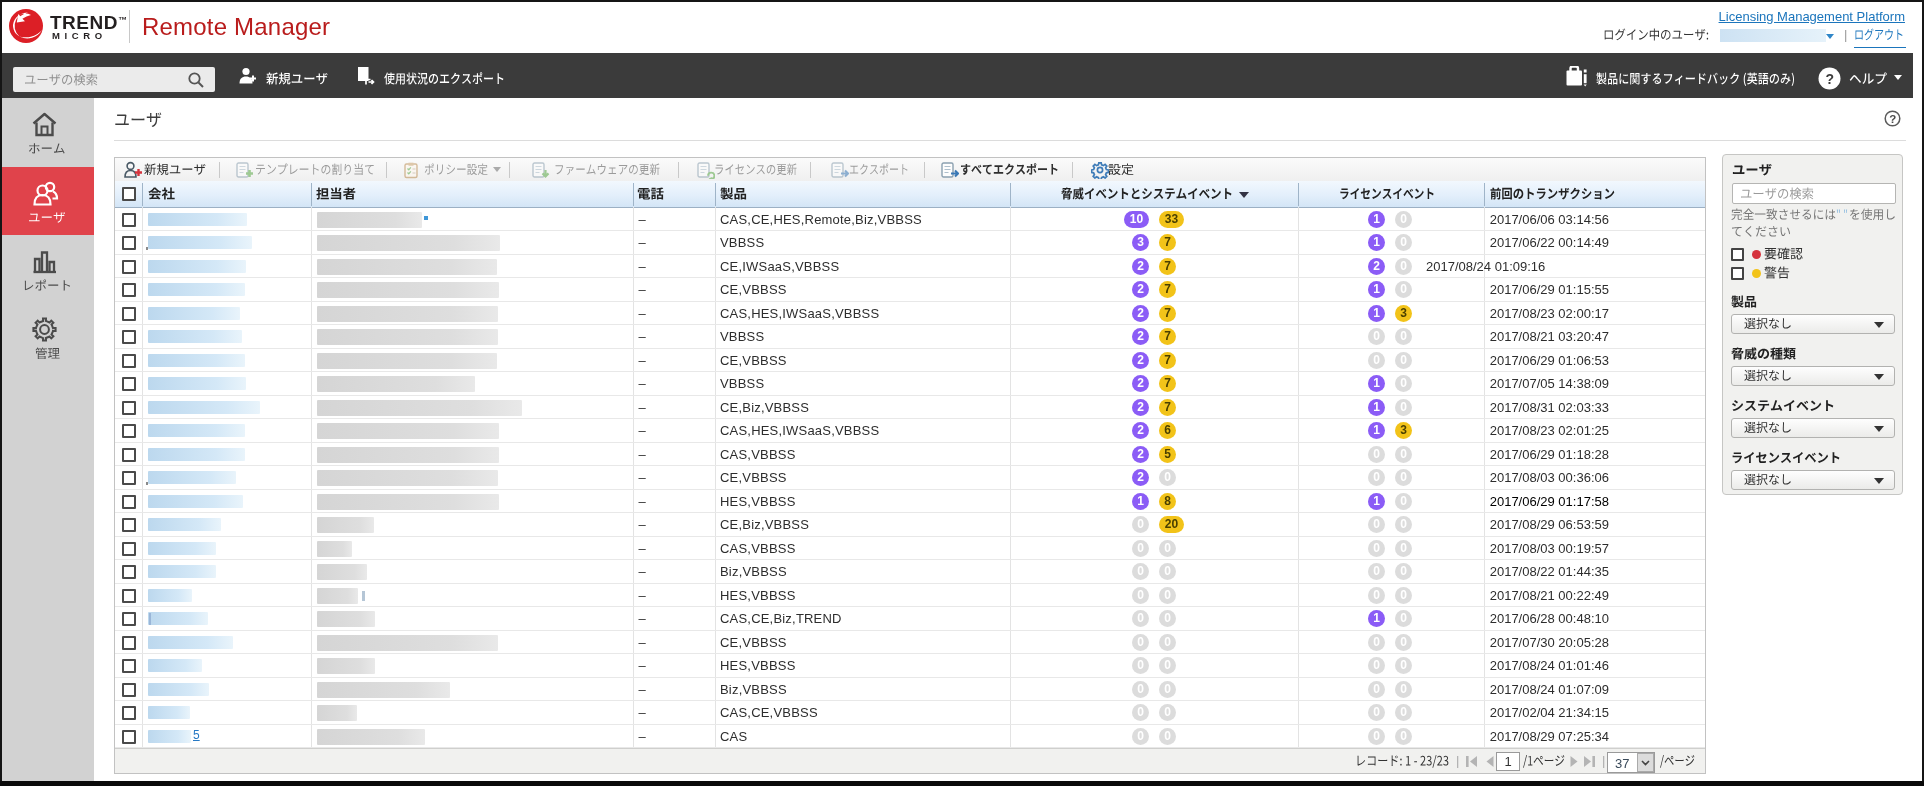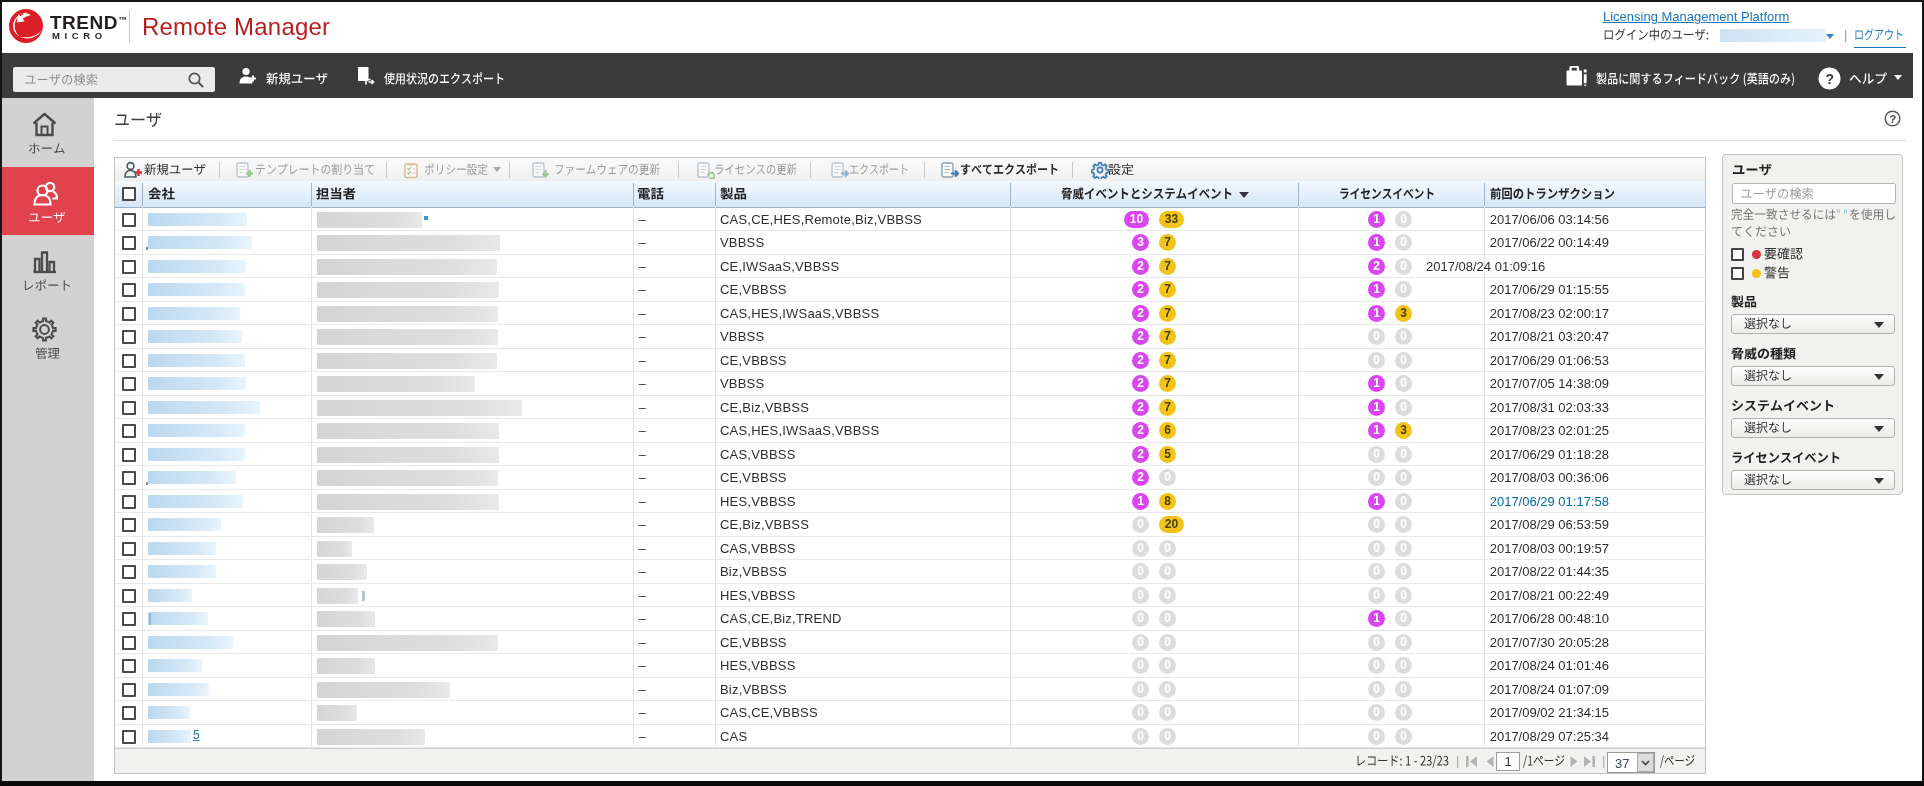--- a/index.html
+++ b/index.html
@@ -2,37 +2,37 @@
 <html><head><meta charset="utf-8"><style>
 *{margin:0;padding:0;box-sizing:border-box}
 html,body{width:1924px;height:786px;overflow:hidden;background:#fff;font-family:"Liberation Sans",sans-serif}
 #page{position:absolute;inset:0;background:#fff}
 .abs{position:absolute}
 .caret{display:inline-block;width:0;height:0;border-left:4px solid transparent;border-right:4px solid transparent;border-top:5px solid #333}
 .cb{position:absolute;width:14px;height:14px;border:2px solid #4a4a4a;border-radius:1px;background:#fff}
 .blu{position:absolute;height:13px;background:linear-gradient(90deg,#bcd8ee,#d4e8f7 70%,#e9f4fb);border-radius:1px}
 .gry{position:absolute;height:16px;background:linear-gradient(90deg,#d5d5d5,#dedede 75%,#e9e9e9);border-radius:1px}
 .pill{position:absolute;height:17px;border-radius:9px;font:bold 12px "Liberation Sans",sans-serif;text-align:center;line-height:17px;top:3px}
-.pr{background:#d946ef;color:#fff}
+.pr{background:#8b5cf6;color:#fff}
 .py{background:#f2c319;color:#4a4000}
 .pg{background:#dcdcdc;color:#fff}
 a{text-decoration:underline}
 </style></head><body>
 <div id="page">
 <svg class="abs" style="left:7px;top:7px" width="38" height="38" viewBox="0 0 38 38">
 <circle cx="19" cy="19" r="17" fill="#dc1f26"></circle>
 <path d="M 12.5 29.5 A 13.5 13.5 0 0 1 9 13 A 13 13 0 0 1 21 5.6 A 25 25 0 0 0 13.2 9.2 L 11.2 6.9 L 9.8 15.4 L 18 14.2 L 15.4 11.8 A 21 21 0 0 1 24 8 A 11.5 11.5 0 0 0 12.5 29.5 Z" fill="#fff"></path>
 <path d="M 12.5 29.5 A 17 17 0 0 0 35 23 A 22 22 0 0 1 12.5 29.5 Z" fill="#fff"></path>
 <path d="M 14.8 28.3 A 19.5 19.5 0 0 0 34.2 23.5 L 33.6 21.8 A 24 24 0 0 1 14 27.6 Z" fill="#dc1f26"></path>
 </svg>
 <div class="abs" style="left:50px;top:12px;font:bold 19px 'Liberation Sans',sans-serif;color:#231f20;letter-spacing:.5px">TREND<span style="font-size:9px;vertical-align:6px">™</span></div>
 <div class="abs" style="left:52px;top:30px;font:bold 9.5px 'Liberation Sans',sans-serif;color:#231f20;letter-spacing:4.6px">MICRO</div>
 <div class="abs" style="left:129px;top:10px;width:1px;height:33px;background:#c8c8c8"></div>
 <div class="abs" style="left:142px;top:13px;font:24px 'Liberation Sans',sans-serif;color:#b91c1c;letter-spacing:.2px">Remote Manager</div>
-<div class="abs" style="left:1603px;top:9px;width:302px;font:13px 'Liberation Sans',sans-serif"><a style="color:#1b75bc">Licensing Management Platform</a></div>
+<div class="abs" style="left:1603px;top:9px;width:302px;text-align:right;font:13px 'Liberation Sans',sans-serif"><a style="color:#1b75bc">Licensing Management Platform</a></div>
 <div style="position:absolute;left:1603px;top:28px">
       <svg width="107" height="18" viewBox="0 0 107 18" style="display:block">
         <path d="M1.7 2.5C1.7 2.8 1.7 3.2 1.7 3.5C1.7 4 1.7 9.4 1.7 9.9C1.7 10.4 1.7 11.4 1.7 11.5H2.6L2.6 10.8H8.9L8.8 11.5H9.8C9.8 11.4 9.8 10.4 9.8 10C9.8 9.5 9.8 4.1 9.8 3.5C9.8 3.2 9.8 2.9 9.8 2.5C9.5 2.6 9.1 2.6 8.8 2.6C8.3 2.6 3.3 2.6 2.7 2.6C2.4 2.6 2.1 2.5 1.7 2.5ZM2.6 9.8V3.6H8.9V9.8Z M20.2 1 19.6 1.3C19.9 1.8 20.3 2.6 20.5 3.1L21.1 2.8C20.9 2.3 20.5 1.5 20.2 1ZM21.4 0.5 20.8 0.8C21.1 1.3 21.5 2 21.8 2.6L22.4 2.3C22.2 1.8 21.7 1 21.4 0.5ZM17.1 1.7 16 1.3C16 1.6 15.8 2.1 15.7 2.3C15.2 3.5 14.1 5.4 12.1 6.7L12.9 7.4C14.1 6.4 15.1 5.3 15.8 4.2H19.6C19.4 5.3 18.7 7 17.8 8.2C16.8 9.6 15.4 10.8 13.3 11.5L14.1 12.3C16.2 11.4 17.6 10.2 18.6 8.8C19.7 7.4 20.3 5.6 20.7 4.3C20.7 4.1 20.8 3.8 20.9 3.6L20.2 3.1C20 3.2 19.7 3.2 19.4 3.2H16.3L16.6 2.7C16.7 2.4 16.9 2 17.1 1.7Z M23.8 6.7 24.3 7.8C25.9 7.2 27.4 6.4 28.6 5.6V10.5C28.6 10.9 28.6 11.6 28.6 11.8H29.7C29.6 11.6 29.6 10.9 29.6 10.5V5C30.8 4.1 31.8 3.1 32.7 2.1L31.9 1.3C31.2 2.3 30 3.5 28.8 4.3C27.6 5.2 25.8 6.1 23.8 6.7Z M36.9 1.9 36.2 2.7C37.1 3.4 38.5 4.7 39.1 5.4L39.8 4.6C39.1 3.9 37.7 2.5 36.9 1.9ZM35.9 10.6 36.5 11.7C38.4 11.3 39.8 10.5 41 9.7C42.7 8.4 44 6.7 44.8 5L44.3 3.9C43.6 5.5 42.2 7.5 40.5 8.7C39.4 9.5 37.9 10.3 35.9 10.6Z M50.9 0.5V2.8H46.8V9H47.7V8.2H50.9V12.5H51.8V8.2H55.1V9H56V2.8H51.8V0.5ZM47.7 7.3V3.8H50.9V7.3ZM55.1 7.3H51.8V3.8H55.1Z M62.6 3.1C62.4 4.3 62.2 5.5 61.9 6.6C61.3 8.8 60.7 9.7 60.2 9.7C59.7 9.7 59 8.9 59 7.3C59 5.5 60.4 3.4 62.6 3.1ZM63.5 3.1C65.5 3.3 66.6 4.9 66.6 6.9C66.6 9.1 65.1 10.3 63.7 10.7C63.4 10.8 63 10.8 62.7 10.9L63.2 11.8C65.9 11.4 67.5 9.6 67.5 6.9C67.5 4.3 65.8 2.1 63.1 2.1C60.3 2.1 58.1 4.6 58.1 7.4C58.1 9.5 59.1 10.9 60.2 10.9C61.2 10.9 62.1 9.5 62.8 6.8C63.1 5.6 63.4 4.3 63.5 3.1Z M69.5 9.5V10.7C69.8 10.7 70.1 10.6 70.5 10.6H78.2C78.4 10.6 78.8 10.7 79.1 10.7V9.5C78.8 9.6 78.5 9.6 78.2 9.6H76.6C76.8 8.2 77.3 4.7 77.4 3.5C77.4 3.4 77.5 3.2 77.5 3.1L76.7 2.7C76.6 2.7 76.3 2.8 76 2.8C75.2 2.8 72.4 2.8 71.8 2.8C71.4 2.8 71.1 2.8 70.7 2.7V3.9C71.1 3.8 71.4 3.8 71.8 3.8C72.4 3.8 75.3 3.8 76.3 3.8C76.3 4.7 75.8 8.2 75.6 9.6H70.5C70.1 9.6 69.8 9.6 69.5 9.5Z M81.1 5.8V7.1C81.5 7 82.1 7 82.7 7C83.6 7 88.1 7 89 7C89.5 7 90 7.1 90.2 7.1V5.8C90 5.8 89.6 5.9 89 5.9C88.1 5.9 83.6 5.9 82.7 5.9C82.1 5.9 81.5 5.8 81.1 5.8Z M100.5 1.5 100 1.7C100.2 2.2 100.4 3 100.6 3.5L101.2 3.3C101 2.8 100.7 2 100.5 1.5ZM101.6 1.1 101.1 1.3C101.3 1.8 101.6 2.6 101.8 3.1L102.3 2.9C102.2 2.4 101.9 1.6 101.6 1.1ZM92 4.2V5.3C92.1 5.3 92.6 5.2 93.1 5.2H94.3V7.3C94.3 7.8 94.3 8.4 94.3 8.5H95.3C95.3 8.4 95.2 7.8 95.2 7.3V5.2H98.5V5.8C98.5 9.4 97.5 10.5 95.4 11.4L96.2 12.3C98.8 10.9 99.4 9.2 99.4 5.7V5.2H100.7C101.2 5.2 101.6 5.3 101.7 5.3V4.2C101.6 4.2 101.2 4.3 100.7 4.3H99.4V2.6C99.4 2.1 99.5 1.7 99.5 1.6H98.4C98.5 1.7 98.5 2.1 98.5 2.6V4.3H95.2V2.6C95.2 2.1 95.3 1.8 95.3 1.6H94.3C94.3 1.9 94.3 2.3 94.3 2.6V4.3H93.1C92.6 4.3 92.1 4.2 92 4.2Z M104.4 6.4C104.8 6.4 105.2 6 105.2 5.5C105.2 4.9 104.8 4.5 104.4 4.5C104 4.5 103.7 4.9 103.7 5.5C103.7 6 104 6.4 104.4 6.4ZM104.4 11.6C104.8 11.6 105.2 11.2 105.2 10.7C105.2 10.2 104.8 9.8 104.4 9.8C104 9.8 103.7 10.2 103.7 10.7C103.7 11.2 104 11.6 104.4 11.6Z" fill="#333333"></path>
       </svg>
     </div>
 <div class="abs" style="left:1720px;top:29px;width:106px;height:13px;background:linear-gradient(90deg,#cde2f3,#e6f2fa)"></div>
 <div class="abs" style="left:1826px;top:34px;line-height:0;font-size:0"><span class="caret" style="border-top-color:#2f86c8"></span></div>
 <div class="abs" style="left:1844px;top:27px;font:13px 'Liberation Sans',sans-serif;color:#999">|</div>
 <div class="abs" style="left:1854px;top:28px;border-bottom:1px solid #1b75bc;padding-bottom:1px">
       <svg width="52" height="18" viewBox="0 0 52 18" style="display:block">
@@ -451,21 +451,21 @@
       <div class="abs" style="left:0;top:331.5px;width:100%;height:23.5px;border-bottom:1px solid #e8e8e8">
         <div class="cb" style="left:6.5px;top:5px"></div>
         <div class="blu" style="left:33px;top:5px;width:95px"></div>
         <div class="gry" style="left:202px;top:4px;width:182px"></div>
         <div style="position:absolute;left:523.5px;top:4px;font:13px 'Liberation Sans',sans-serif;color:#333">–</div>
         <div style="position:absolute;left:605px;top:4px;font:13px 'Liberation Sans',sans-serif;color:#2d2d2d;letter-spacing:.2px">HES,VBBSS</div>
         <div class="pill pr" style="left:1017.0px;width:17px">1</div>
         <div class="pill py" style="left:1044.0px;width:17px">8</div>
         <div class="pill pr" style="left:1253.0px;width:17px">1</div>
         <div class="pill pg" style="left:1280.0px;width:17px">0</div>
-        <div style="position:absolute;left:1374.7px;top:4px;font:13px 'Liberation Sans',sans-serif;color:#0369a1">2017/06/29 01:17:58</div>
+        <div style="position:absolute;left:1374.7px;top:4px;font:13px 'Liberation Sans',sans-serif;color:#000000">2017/06/29 01:17:58</div>
       </div>
       <div class="abs" style="left:0;top:355.0px;width:100%;height:23.5px;border-bottom:1px solid #e8e8e8">
         <div class="cb" style="left:6.5px;top:5px"></div>
         <div class="blu" style="left:33px;top:5px;width:73px"></div>
         <div class="gry" style="left:202px;top:4px;width:57px"></div>
         <div style="position:absolute;left:523.5px;top:4px;font:13px 'Liberation Sans',sans-serif;color:#333">–</div>
         <div style="position:absolute;left:605px;top:4px;font:13px 'Liberation Sans',sans-serif;color:#2d2d2d;letter-spacing:.2px">CE,Biz,VBBSS</div>
         <div class="pill pg" style="left:1017.0px;width:17px">0</div>
         <div class="pill py" style="left:1044.0px;width:25px">20</div>
         <div class="pill pg" style="left:1253.0px;width:17px">0</div>
@@ -561,21 +561,21 @@
       <div class="abs" style="left:0;top:543.0px;width:100%;height:23.5px;border-bottom:1px solid #e8e8e8">
         <div class="cb" style="left:6.5px;top:5px"></div>
         <div class="blu" style="left:33px;top:5px;width:42px"></div>
         <div class="gry" style="left:202px;top:4px;width:40px"></div>
         <div style="position:absolute;left:523.5px;top:4px;font:13px 'Liberation Sans',sans-serif;color:#333">–</div>
         <div style="position:absolute;left:605px;top:4px;font:13px 'Liberation Sans',sans-serif;color:#2d2d2d;letter-spacing:.2px">CAS,CE,VBBSS</div>
         <div class="pill pg" style="left:1017.0px;width:17px">0</div>
         <div class="pill pg" style="left:1044.0px;width:17px">0</div>
         <div class="pill pg" style="left:1253.0px;width:17px">0</div>
         <div class="pill pg" style="left:1280.0px;width:17px">0</div>
-        <div style="position:absolute;left:1374.7px;top:4px;font:13px 'Liberation Sans',sans-serif;color:#2d2d2d">2017/09/02 21:34:15</div>
+        <div style="position:absolute;left:1374.7px;top:4px;font:13px 'Liberation Sans',sans-serif;color:#2d2d2d">2017/02/04 21:34:15</div>
       </div>
       <div class="abs" style="left:0;top:566.5px;width:100%;height:23.5px;border-bottom:1px solid #e8e8e8">
         <div class="cb" style="left:6.5px;top:5px"></div>
         <div class="blu" style="left:33px;top:5px;width:43px"></div>
         <div style="position:absolute;left:78px;top:3px;font:12px 'Liberation Sans',sans-serif;color:#2779c4;text-decoration:underline">5</div>
         <div class="gry" style="left:202px;top:4px;width:108px"></div>
         <div style="position:absolute;left:523.5px;top:4px;font:13px 'Liberation Sans',sans-serif;color:#333">–</div>
         <div style="position:absolute;left:605px;top:4px;font:13px 'Liberation Sans',sans-serif;color:#2d2d2d;letter-spacing:.2px">CAS</div>
         <div class="pill pg" style="left:1017.0px;width:17px">0</div>
         <div class="pill pg" style="left:1044.0px;width:17px">0</div>

